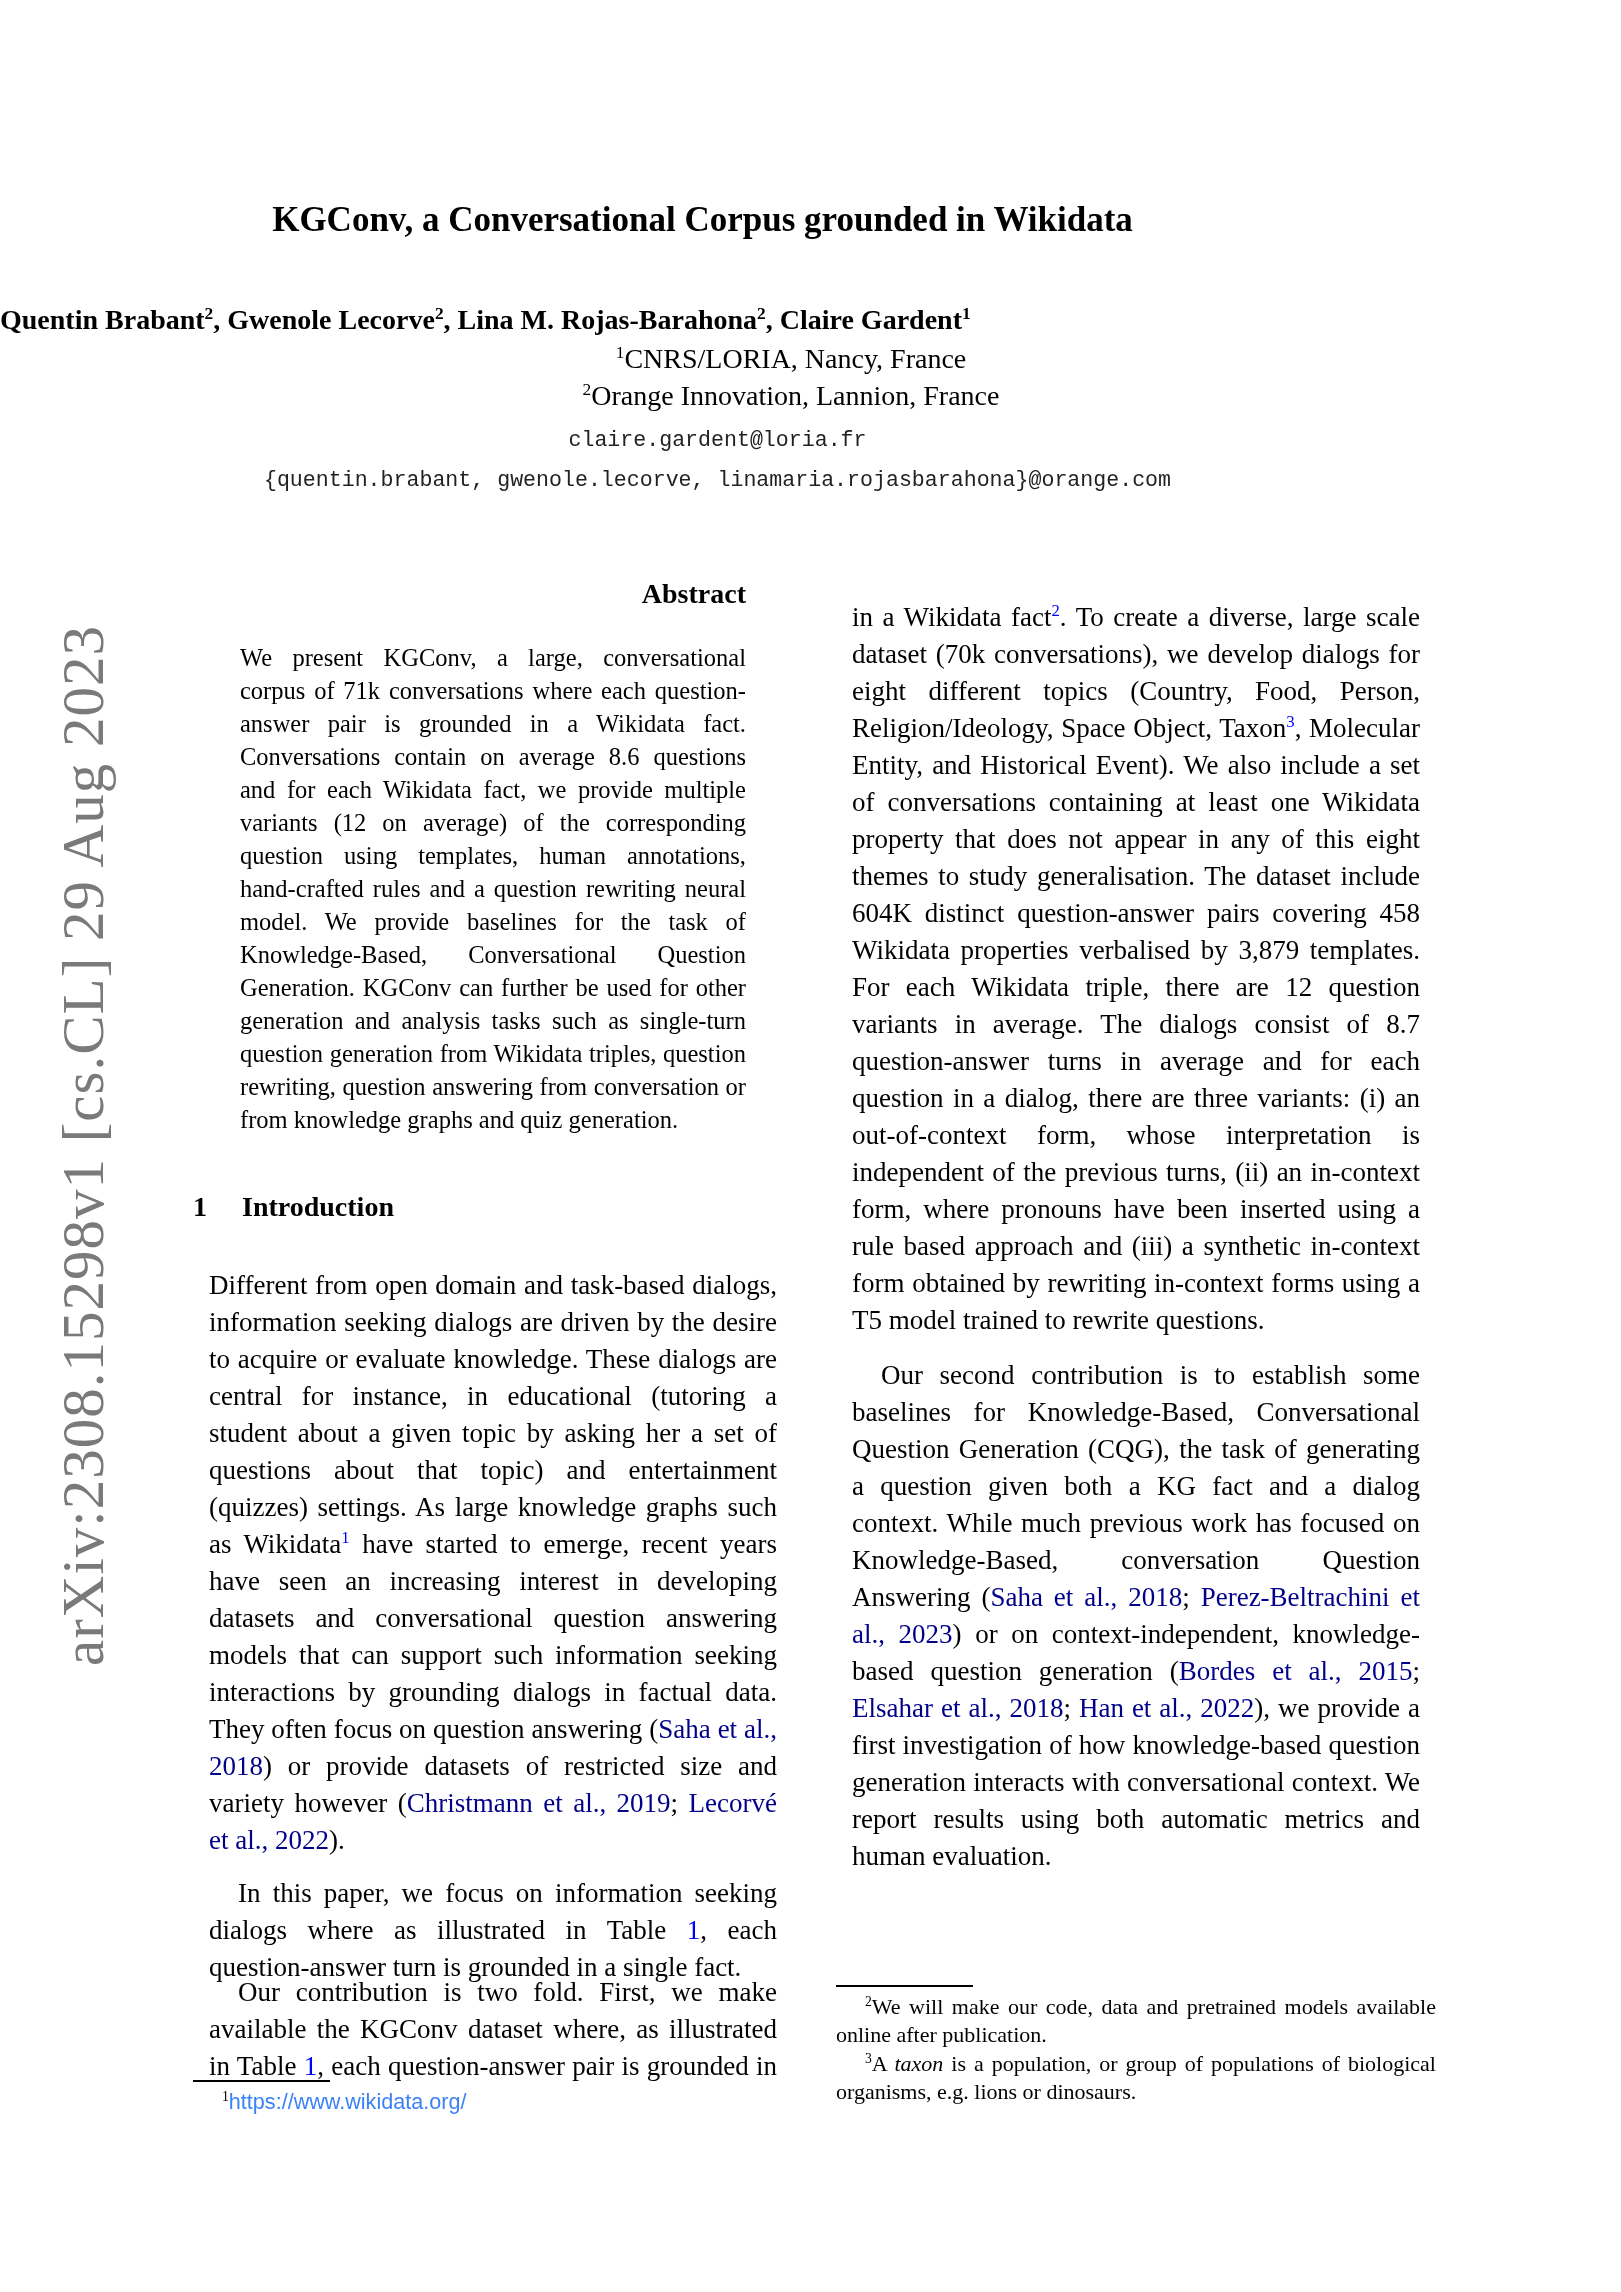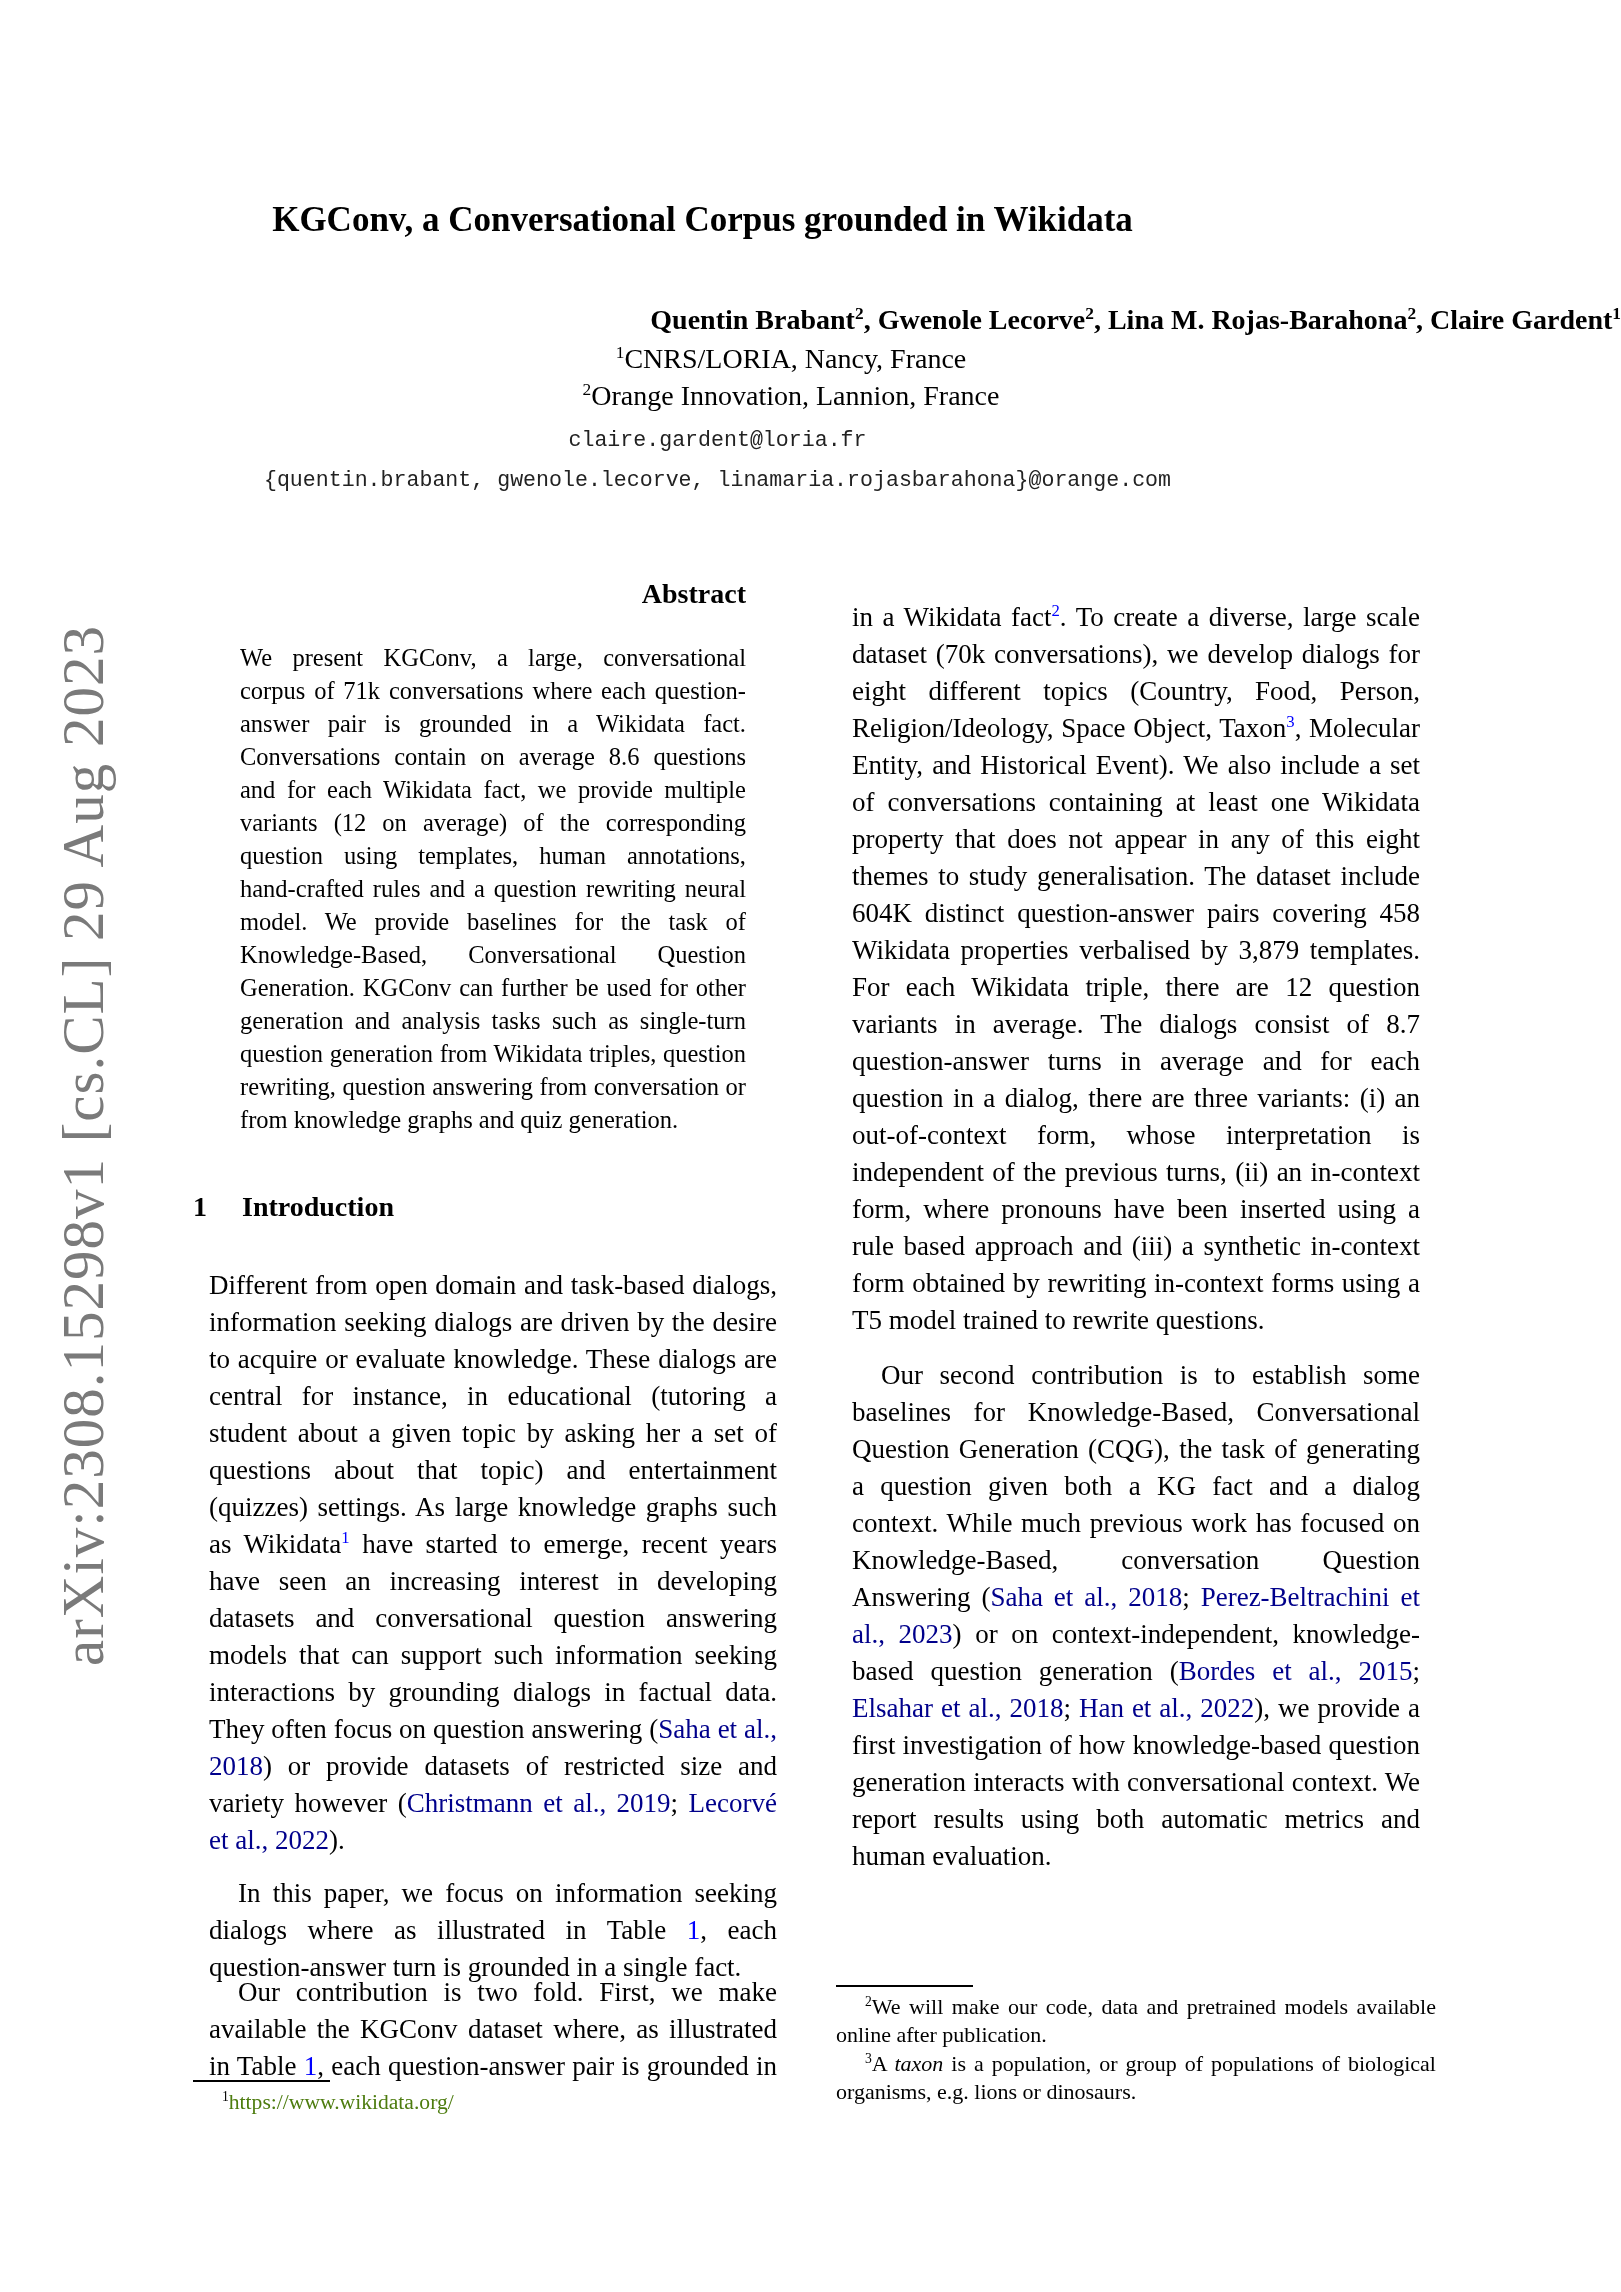--- a/index.html
+++ b/index.html
@@ -3,42 +3,42 @@
 <meta charset="utf-8">
 <style>
   html, body { margin: 0; padding: 0; background: #ffffff; }
   body { width: 1621px; height: 2293px; position: relative; overflow: hidden;
          font-family: "Liberation Serif", "DejaVu Serif", serif; color: #000; }
   .arxiv-stamp { position: absolute; left: 49px; top: 1666px; transform-origin: 0 0;
          transform: rotate(-90deg); font-family: "Liberation Serif", serif; font-size: 59px;
          color: #7a7a7a; white-space: nowrap; letter-spacing: 1px; }
   .title { position: absolute; top: 200px; left: 0; width: 1405px; text-align: center;
          font-size: 35px; font-weight: bold; }
-  .authors { position: absolute; top: 304px; left: 0; width: 1621px; text-align: right;
+  .authors { position: absolute; top: 304px; left: 0; width: 1621px; text-align: left;
          font-size: 28px; font-weight: bold; }
   .aff { position: absolute; left: 0; width: 1582px; text-align: center; font-size: 28px; }
   .email { position: absolute; left: 0; width: 1435px; text-align: center;
          font-family: "Liberation Mono", "DejaVu Sans Mono", monospace; font-size: 21.6px; color: #222; }
   sup { font-size: 62%; line-height: 0; vertical-align: super; }
   .col { position: absolute; font-size: 27px; line-height: 37px; text-align: justify; hyphens: manual; }
   .left-col { left: 193px; width: 600px; }
   .right-col { left: 836px; width: 600px; }
   .abs-head { position: absolute; left: 240px; width: 506px; top: 578px; text-align: right;
          font-size: 28px; font-weight: bold; }
   .abs-body { position: absolute; left: 240px; width: 506px; top: 641px; font-size: 24.5px;
          line-height: 33px; text-align: justify; }
   .sec-head { position: absolute; left: 193px; top: 1191px; font-size: 28px; font-weight: bold; }
   .sec-head .num { display: inline-block; width: 49px; }
   p { margin: 16px; }
   .indent { text-indent: 29px; }
   .cite { color: #00008b; }
   .ref { color: #0000ff; }
   .fnrule { position: absolute; height: 1.5px; background: #000; width: 137px; }
   .footnote { position: absolute; font-size: 22px; line-height: 28px; text-align: justify; }
-  .fn-url { font-family: Liberation Serif, serif; color: #4d7c0f; font-size: 21.6px; }
+  .fn-url { font-family: Liberation Sans, sans-serif; color: #3b82f6; font-size: 21.6px; }
 </style>
 </head>
 <body>
 
 <div class="arxiv-stamp">arXiv:2308.15298v1  [cs.CL]  29 Aug 2023</div>
 
 <div class="title">KGConv, a Conversational Corpus grounded in Wikidata</div>
 
 <div class="authors">
   <span>Quentin Brabant</span><sup>2</sup>,

